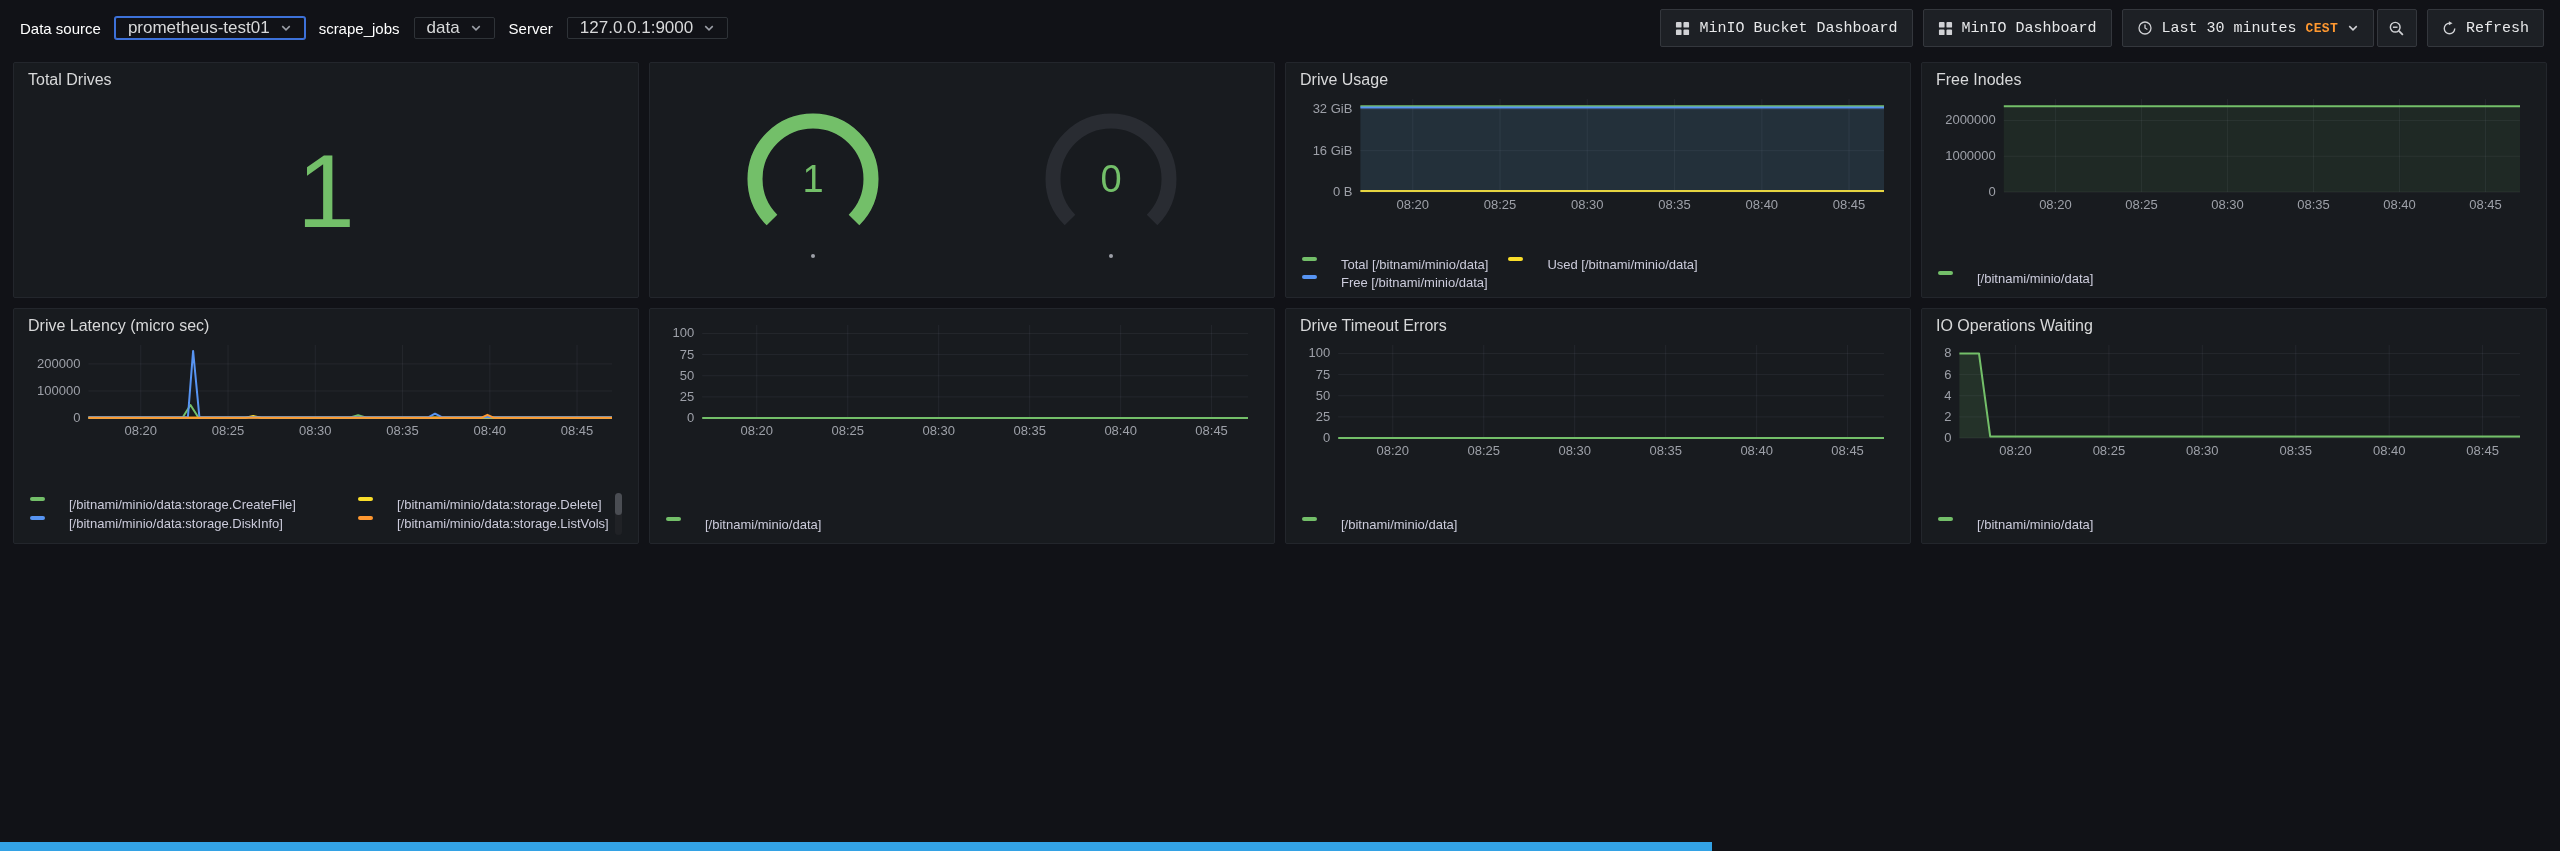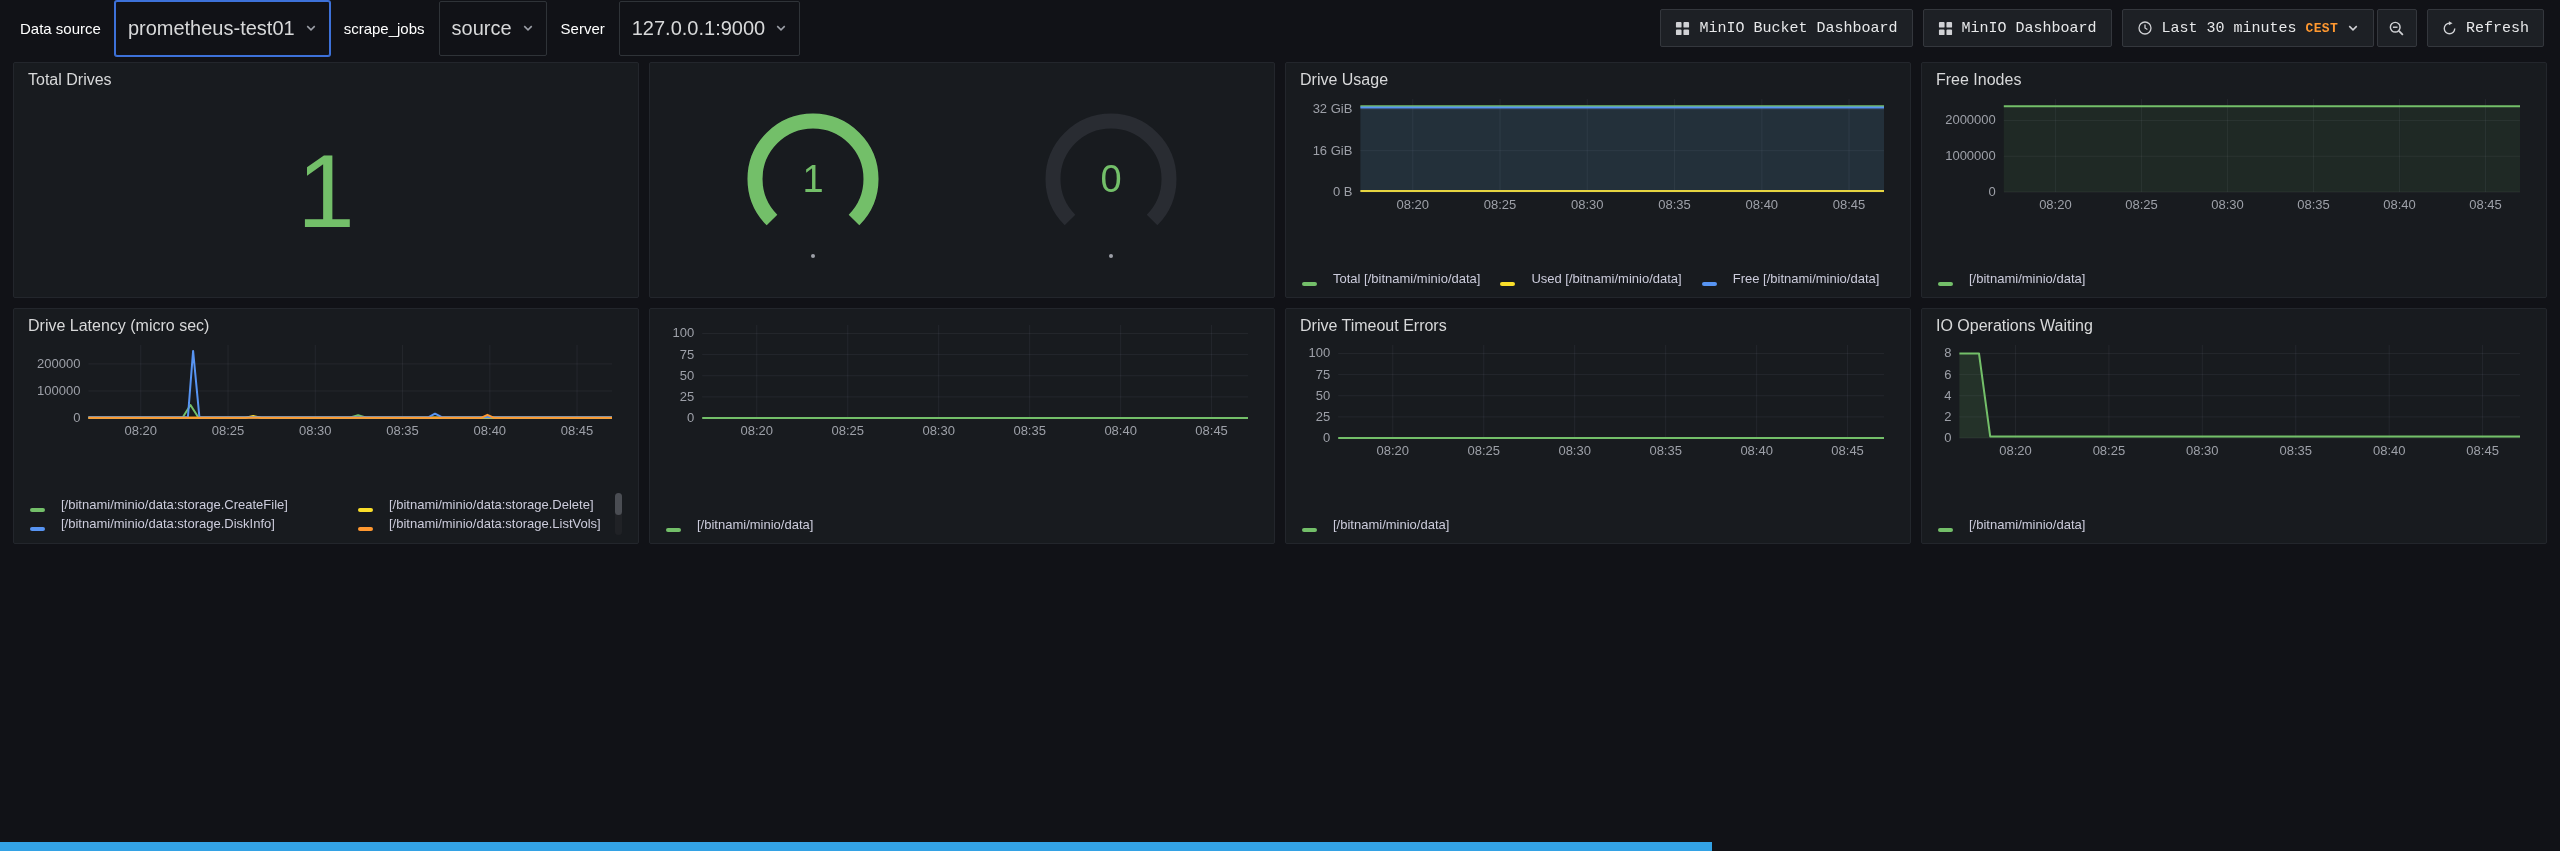--- a/index.html
+++ b/index.html
@@ -3,23 +3,23 @@
 <meta charset="utf-8">
 <style>
   *{margin:0;padding:0;box-sizing:border-box}
   html,body{background:#111217}
   body{width:2560px;height:851px;position:relative;overflow:hidden;
        font-family:"Liberation Sans",sans-serif;color:#ccccdc;-webkit-font-smoothing:antialiased}
 
   
   .topbar{height:56px;display:flex;align-items:center;padding:0 16px;gap:10px}
   .var-label{font-size:15px;color:#ffffff;white-space:nowrap;padding:0 4px}
-  .select{display:flex;align-items:center;gap:10px;height:55px;padding:0 12px;
+  .select{display:flex;align-items:center;gap:10px;height:22px;padding:0 12px;
           background:#111217;border:1px solid #2f3338;border-radius:2px;
-          font-size:20px;color:#d8d9da;cursor:pointer;white-space:nowrap}
+          font-size:17px;color:#d8d9da;cursor:pointer;white-space:nowrap}
   .select.focused{border-color:#3d71d9;box-shadow:0 0 0 1px #3d71d9}
   .spacer{flex:1}
   .btn{display:flex;align-items:center;gap:9px;height:38px;padding:0 14px;
        background:#1d2025;border:1px solid #34373d;border-radius:2px;
        font-size:15px;color:#e7e8ea;cursor:pointer;white-space:nowrap;font-family:Liberation Mono, monospace}
   .icon-btn{width:40px;justify-content:center;padding:0}
   .btn-group{display:flex;gap:3px}
   .tz{color:#ff9830;font-weight:700;font-size:13px;letter-spacing:.3px}
   .icon{display:inline-flex;flex:none}
   .icon svg{display:block}
@@ -39,21 +39,21 @@
   .gauge-cell{flex:1;display:flex;flex-direction:column;align-items:center;justify-content:center}
   .gauge{width:150px;height:150px}
   .gauge-dot{width:4px;height:4px;border-radius:50%;background:#9da0a8;margin-top:0px}
 
   
   .chart{flex:1;position:relative;min-height:0}
   .legend{display:flex;flex-wrap:wrap;align-items:center;column-gap:20px;row-gap:3px;
           font-size:13px;color:#ccccdc;min-height:24px;padding-left:2px}
   .legend.two-col{display:grid;grid-template-columns:308px 1fr;row-gap:4px;
                   position:relative;padding-right:16px;min-height:44px;align-content:center}
-  .legend-item{display:flex;align-items:flex-end;gap:16px;cursor:pointer;white-space:nowrap}
+  .legend-item{display:flex;align-items:flex-start;gap:24px;cursor:pointer;white-space:nowrap}
   .legend-marker{width:15px;height:4px;border-radius:2px;flex:none}
   .legend-scrollbar{position:absolute;right:2px;top:1px;width:7px;height:42px;
                     background:#202226;border-radius:4px;cursor:pointer}
   .legend-scroll-thumb{width:7px;height:22px;background:#4a4d53;border-radius:4px}
 
   
   .bottom-bar{position:absolute;left:0;bottom:0;width:1712px;height:9px;background:#33a2e5}
   svg text{font-family:"Liberation Sans",sans-serif}
 </style>
 </head>
@@ -66,21 +66,21 @@
     <span>prometheus-test01</span>
     <span class="icon">
       <svg width="12" height="12" viewBox="0 0 16 16">
           <path d="M3 5.5 8 10.5 13 5.5" fill="none" stroke="#9da0a8" stroke-width="2"></path>
         </svg>
     </span>
   </div>
 
   <span class="var-label">scrape_jobs</span>
   <div class="select">
-    <span>source</span>
+    <span>data</span>
     <span class="icon">
       <svg width="12" height="12" viewBox="0 0 16 16">
           <path d="M3 5.5 8 10.5 13 5.5" fill="none" stroke="#9da0a8" stroke-width="2"></path>
         </svg>
     </span>
   </div>
 
   <span class="var-label">Server</span>
   <div class="select">
     <span>127.0.0.1:9000</span>

